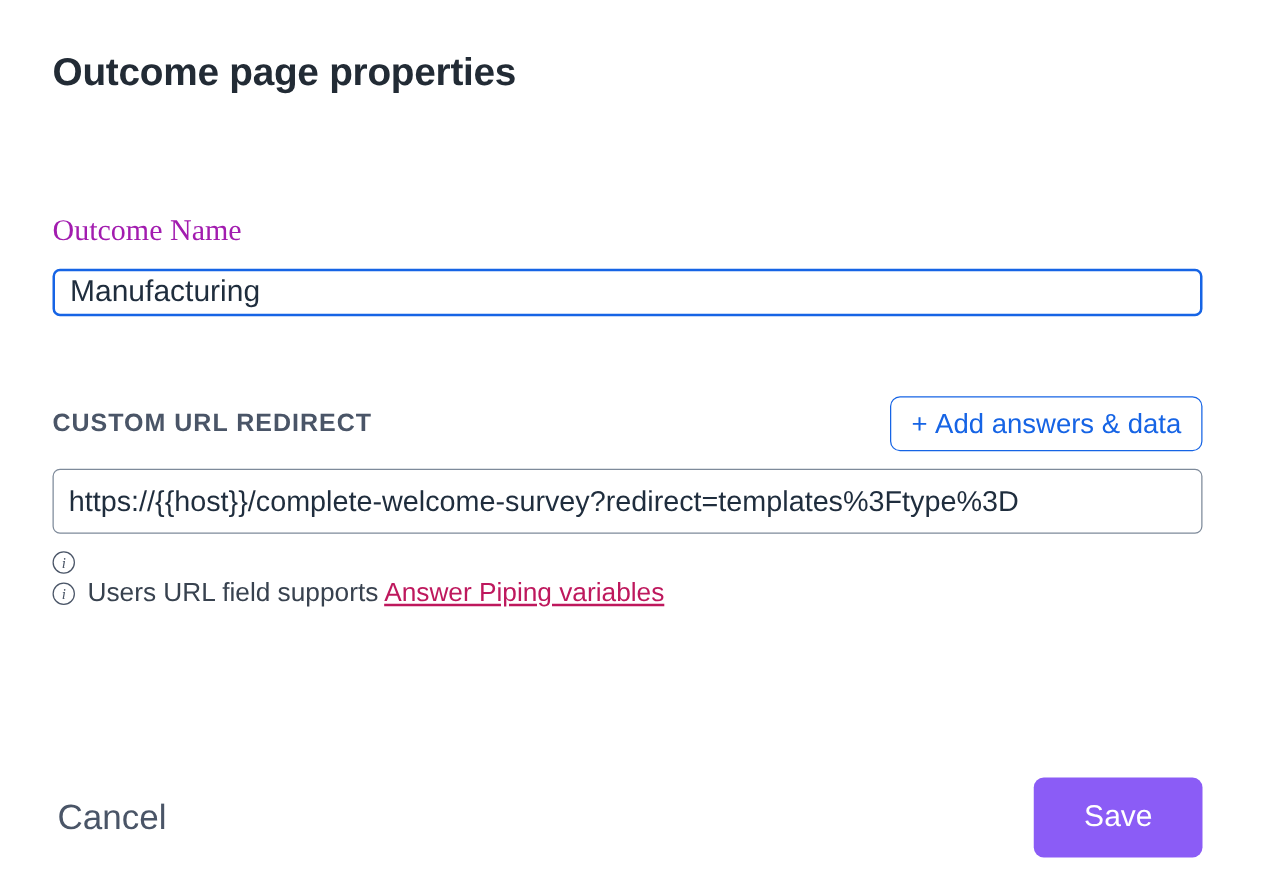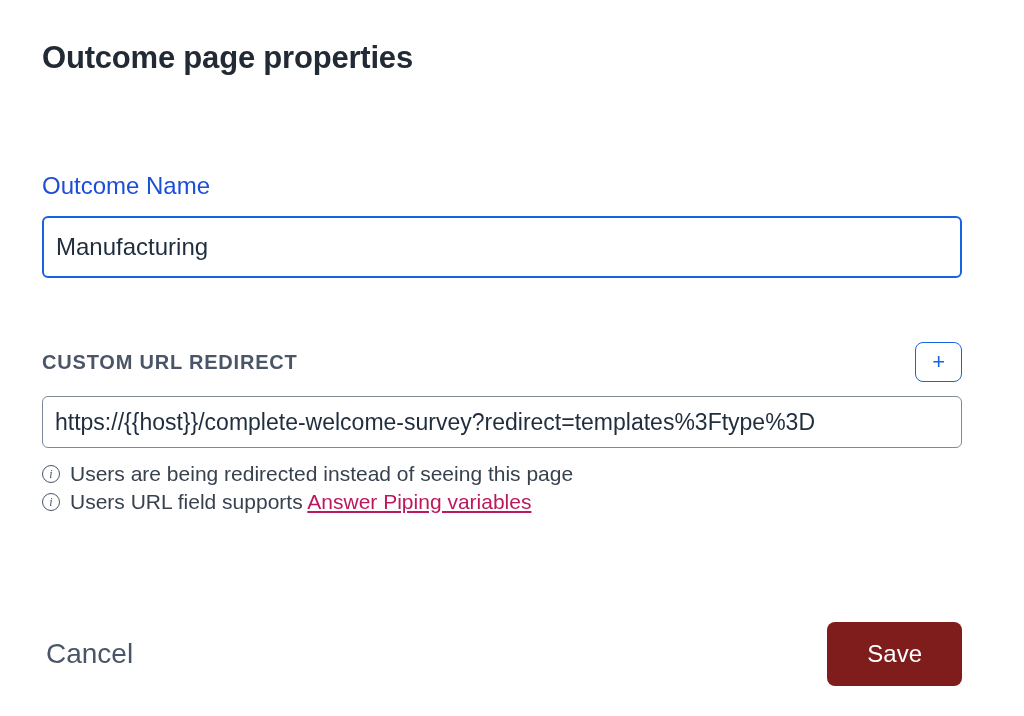--- a/index.html
+++ b/index.html
@@ -21,26 +21,27 @@
   .page-title {
     font-size: 31px;
     font-weight: 600;
     color: #222b35;
     margin: 0 0 96px 0;
     letter-spacing: -0.2px;
   }
   .field-label {
     font-size: 24px;
     font-weight: 400;
-    color: #1d4ed8;
+    color: #a21caf;
     margin: 0 0 16px 0;
+    font-family: Liberation Serif, serif;
   }
   .text-input {
     width: 100%;
-    height: 62px;
+    height: 38px;
     font-size: 24px;
     padding: 6px 12px;
     border: 2.5px solid #1664e5;
     border-radius: 6px;
     outline: none;
     color: #1f2d3d;
     font-family: inherit;
   }
   .section-head {
     display: flex;
@@ -128,21 +129,21 @@
   }
   .cancel-btn {
     background: none;
     border: none;
     font-size: 28px;
     color: #4a5567;
     cursor: pointer;
     padding: 8px 4px;
   }
   .save-btn {
-    background: #7f1d1d;
+    background: #8b5cf6;
     color: #ffffff;
     border: none;
     font-size: 24px;
     font-weight: 500;
     padding: 18px 40px;
     border-radius: 8px;
     cursor: pointer;
   }
 </style>
 </head>
@@ -154,29 +155,29 @@
 
   <label class="field-label">Outcome Name</label>
 
   <input type="text" class="text-input" value="Manufacturing" style="">
 
   <div class="section-head">
     <div class="section-label">CUSTOM URL REDIRECT</div>
 
     <button class="outline-btn">
       <span class="plus">+</span>
+      <span>Add answers &amp; data</span>
     </button>
   </div>
 
   <input type="text" class="url-input" value="https://{{host}}/complete-welcome-survey?redirect=templates%3Ftype%3D" style="">
 
   <div class="hints">
     <div class="hint-row">
       <span class="info-icon">i</span>
-      <span>Users are being redirected instead of seeing this page</span>
     </div>
     <div class="hint-row">
       <span class="info-icon">i</span>
       <span>
         <span>Users URL field supports </span><a class="link">Answer Piping variables</a>
       </span>
     </div>
   </div>
 
   <div class="footer">

